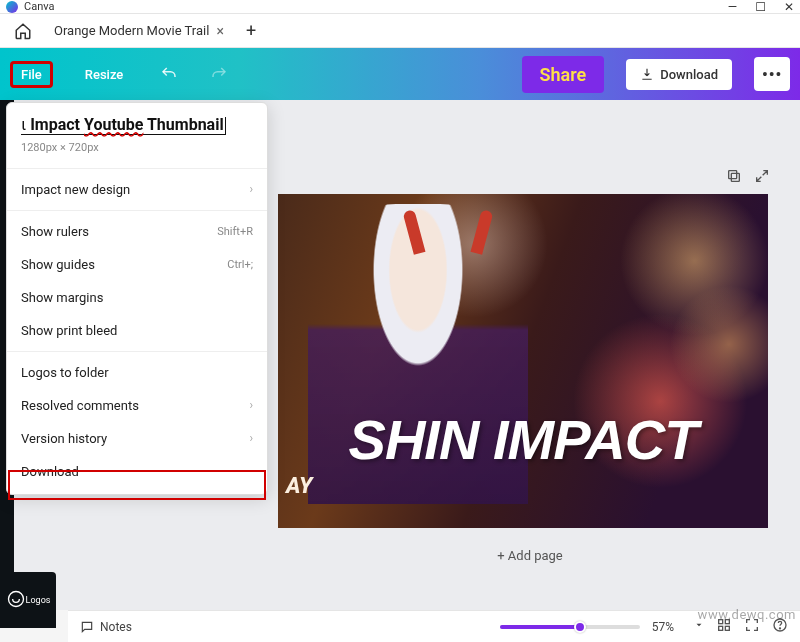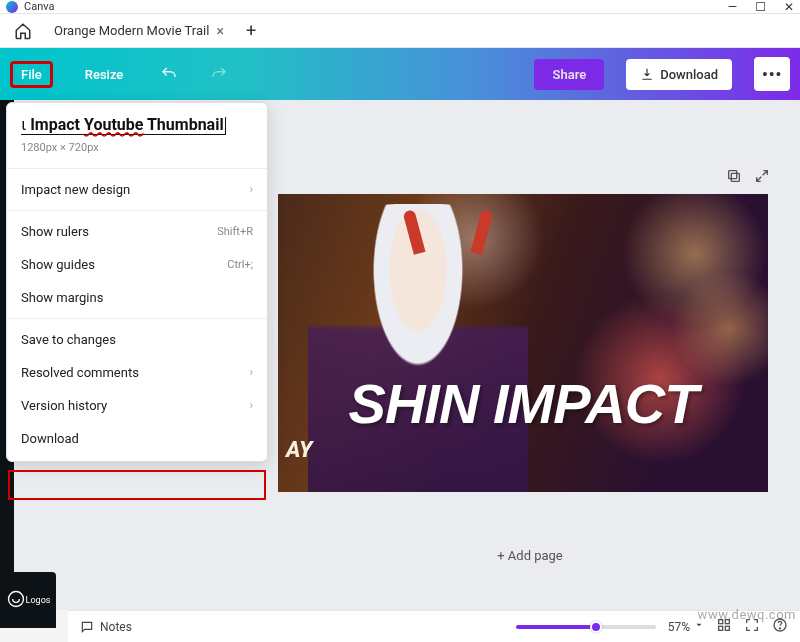--- a/index.html
+++ b/index.html
@@ -19,21 +19,21 @@
 .tab .txt { white-space: nowrap; overflow: hidden; text-overflow: clip; }
 .tab .close { margin-left: 8px; font-size: 14px; color: #666; cursor:pointer; }
 .tabbar .plus { margin-left: 12px; font-size: 18px; color: #333; cursor:pointer; }
 
 
 .toolbar { height: 52px; background: linear-gradient(90deg, #00c4cc 0%, #20c1c6 30%, #4a8ed9 60%, #7d2ae8 100%); display: flex; align-items: center; padding: 0 10px; gap: 22px; }
 .tb-btn { color: #fff; font-size: 13px; font-weight: 500; padding: 6px 10px; border-radius: 4px; cursor: pointer; }
 .file-box { border: 3px solid #d10000; padding: 3px 8px; }
 .tb-icon { color: rgba(255,255,255,0.85); width: 28px; height: 28px; display: flex; align-items: center; justify-content: center; cursor:pointer; }
 .tb-spacer { flex: 1; }
-.share-btn { background: #7d2ae8; color: #e5e5e5; font-size: 13px; font-weight: 600; padding: 8px 18px; border-radius: 4px; cursor: pointer; }
+.share-btn { background: #7d2ae8; color: #fde047; font-size: 18px; font-weight: 600; padding: 8px 18px; border-radius: 4px; cursor: pointer; }
 .download-btn { background: #fff; color: #333; font-size: 13px; font-weight: 500; padding: 8px 14px; border-radius: 4px; display: flex; align-items: center; gap: 6px; cursor:pointer; }
 .more-btn { background: #fff; color: #333; width: 36px; height: 34px; border-radius: 4px; display: flex; align-items: center; justify-content: center; cursor:pointer; font-weight:bold; letter-spacing:1px; }
 
 
 .workspace { position: absolute; top: 100px; left: 0; right: 0; bottom: 32px; background: #ebecef; }
 
 
 .leftrail { position: absolute; left: 0; top: 0; bottom: 0; width: 14px; background: #0d1216; z-index: 2; }
 
 
@@ -51,21 +51,21 @@
 .fm-item { display: flex; align-items: center; justify-content: space-between; padding: 9px 14px; font-size: 13px; color: #222; cursor: pointer; position: relative; }
 .fm-short { font-size: 11px; color: #888; }
 .fm-item .chev { color: #aaa; font-size: 12px; }
 .fm-save-note { color: #bbb; font-size: 12px; margin-left: 8px; }
 .save-outline { position: absolute; left: 8px; top: 370px; width: 258px; height: 30px; border: 2px solid #d10000; z-index: 11; pointer-events: none; }
 
 
 .canvas-zone { position: absolute; left: 278px; right: 18px; top: 12px; bottom: 50px; }
 .canvas-actions { position: absolute; top: 56px; right: 12px; display: flex; gap: 12px; color: #555; z-index:4; }
 .canvas-actions span { cursor:pointer; }
-.thumb { position: absolute; top: 82px; left: 0; right: 14px; height: 298px; background: linear-gradient(110deg,#4a2a1a, #6b3a1a 25%, #3a1a1a 50%, #2a1030 80%); overflow: hidden; }
+.thumb { position: absolute; top: 82px; left: 0; right: 14px; height: 334px; background: linear-gradient(110deg,#4a2a1a, #6b3a1a 25%, #3a1a1a 50%, #2a1030 80%); overflow: hidden; }
 .thumb::before { content:""; position:absolute; inset:0; background:
   radial-gradient(circle at 85% 20%, rgba(255,200,120,0.5), transparent 15%),
   radial-gradient(circle at 92% 45%, rgba(255,180,100,0.5), transparent 12%),
   radial-gradient(circle at 78% 62%, rgba(255,100,80,0.6), transparent 20%),
   radial-gradient(circle at 40% 15%, rgba(255,230,220,0.4), transparent 18%);
 }
 .char { position:absolute; top:10px; left:30px; width:220px; height:300px; background:
   radial-gradient(ellipse at 50% 22%, #f5e6dc 18%, transparent 19%),
   radial-gradient(ellipse at 50% 22%, #ececf3 28%, transparent 29%),
   linear-gradient(180deg, transparent 40%, rgba(70,30,90,0.8) 42%, rgba(50,20,70,0.9) 100%);
@@ -79,21 +79,21 @@
 .sub-text { position: absolute; bottom: 30px; left: 8px; font-size: 22px; font-weight: 800; font-style: italic; color: #fbefe0; }
 .addpg { position: absolute; top: 436px; left: 0; right: 0; text-align: center; font-size: 13px; color: #555; cursor:pointer; }
 
 
 .bottombar { position: absolute; left: 68px; right: 0; bottom: 0; height: 32px; background: #fff; border-top: 1px solid #e5e5e5; display: flex; align-items: center; padding: 0 12px; gap: 12px; font-size: 12px; color: #444; }
 .notes { display: flex; align-items: center; gap: 6px; cursor:pointer; }
 .bb-spacer { flex: 1; }
 .slider { width: 140px; height: 4px; background: #ddd; border-radius: 2px; position: relative; cursor:pointer; }
 .slider-fill { position: absolute; left: 0; top: 0; bottom: 0; width: 57%; background: #7d2ae8; border-radius: 2px; }
 .slider-thumb { position: absolute; left: 57%; top: 50%; width: 12px; height: 12px; background: #7d2ae8; border:2px solid #fff; border-radius: 50%; transform: translate(-50%,-50%); box-shadow:0 0 2px rgba(0,0,0,0.3); }
-.zoompct { display: flex; align-items: flex-start; gap: 4px; cursor:pointer; }
+.zoompct { display: flex; align-items: flex-start; gap: 20px; cursor:pointer; }
 .bb-icon { cursor:pointer; color:#555; }
 
 .watermark { position:absolute; right:4px; bottom:20px; font-size:13px; color:rgba(0,0,0,0.35); z-index:20; letter-spacing:0.5px; }
 </style>
 </head>
 <body>
 
 <div class="titlebar">
   <div class="logo"></div>
   <div class="title">Canva</div>
@@ -163,23 +163,26 @@
       <span>Show rulers</span>
         <span class="fm-short">Shift+R</span>
     </div>
     <div class="fm-item">
       <span>Show guides</span>
         <span class="fm-short">Ctrl+;</span>
     </div>
     <div class="fm-item">
         <span>Show margins</span>
       </div>
+    <div class="fm-item">
+        <span>Show print bleed</span>
+      </div>
     <div class="fm-sep"></div>
     <div class="fm-item">
-        <span>Save to changes</span>
+        <span>Logos to folder</span>
       </div>
     <div class="fm-item">
       <span>Resolved comments</span>
         <span class="chev">›</span>
     </div>
     <div class="fm-item">
       <span>Version history</span>
         <span class="chev">›</span>
     </div>
     <div class="fm-item">

